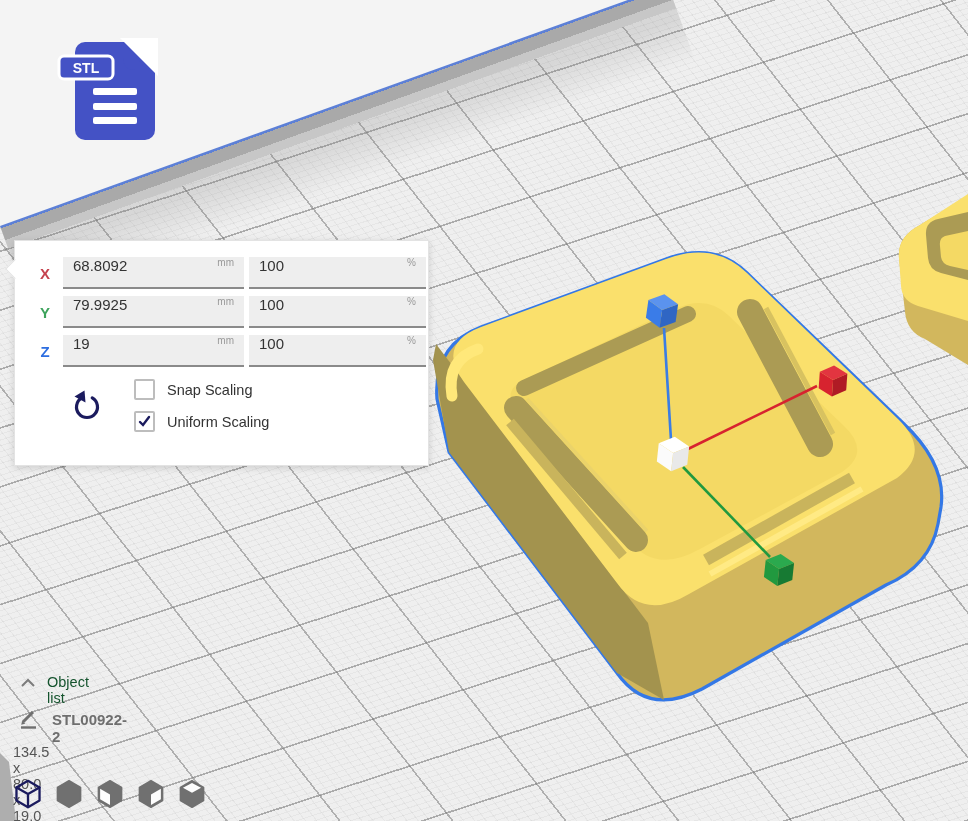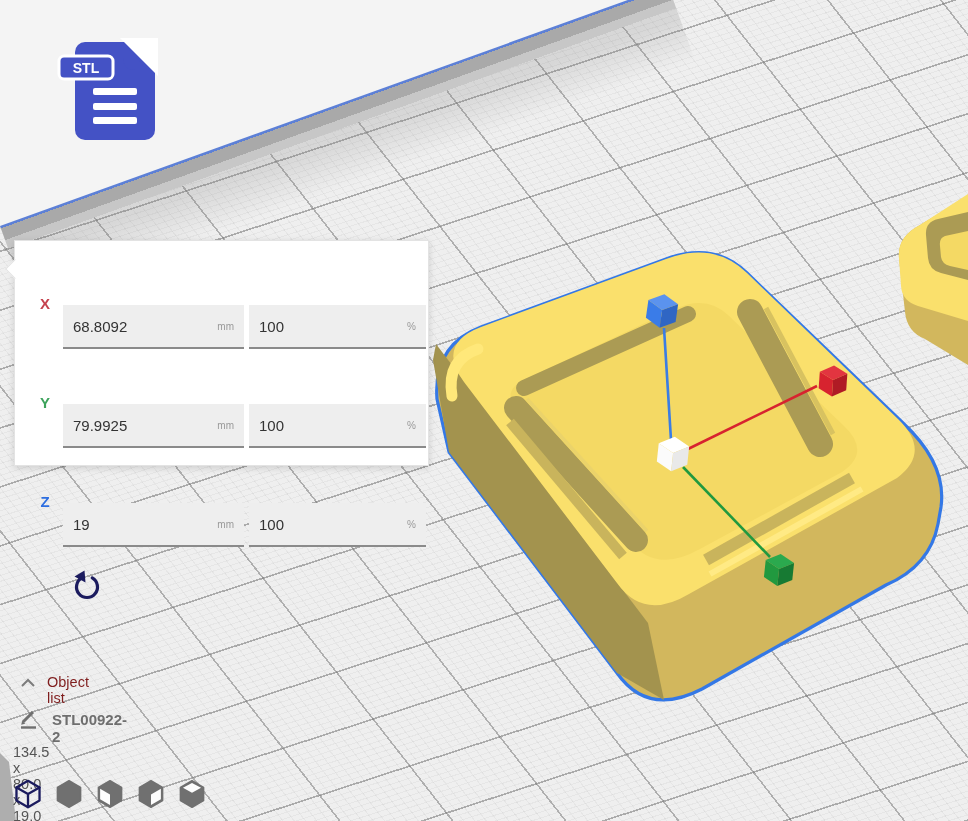--- a/index.html
+++ b/index.html
@@ -43,43 +43,43 @@
   .panel-notch{
     position:absolute;left:-7px;top:21px;width:13px;height:13px;
     background:#ffffff;transform:rotate(45deg);
     border-left:1px solid #e3e3e3;border-bottom:1px solid #e3e3e3;
   }
   .axis-row{display:grid;grid-template-columns:26px 181px 177px;column-gap:5px;
     align-items:center;margin-bottom:7px;}
   .axis-label{font-size:15px;font-weight:bold;text-align:center;}
   .axis-label.x{color:var(--axis-x);} .axis-label.y{color:var(--axis-y);} .axis-label.z{color:var(--axis-z);}
   .field{
-    height:44px;background:var(--field-bg);
+    height:32px;background:var(--field-bg);
     border-bottom:2px solid var(--field-border);
-    display:flex;align-items:center;padding:0 10px;box-sizing:border-box;margin-top:48px;
+    display:flex;align-items:flex-start;padding:0 10px;box-sizing:border-box;
   }
   .field input{
     flex:1;min-width:0;background:transparent;border:none;outline:none;
     font-family:inherit;font-size:15px;color:var(--text-dark);padding:0;
   }
   .field .unit{font-size:10px;color:var(--text-muted);margin-left:6px;}
   .options{display:flex;align-items:flex-start;padding-left:38px;margin-top:12px;}
   .reset-btn{width:34px;height:34px;border:none;background:transparent;padding:0;cursor:pointer;margin-top:9px;}
   .checks{margin-left:30px;display:flex;flex-direction:column;gap:11px;}
   .check-row{display:flex;align-items:center;}
   .checkbox{
     width:17px;height:17px;background:#fff;border:2px solid #bdbdbd;border-radius:2px;
     display:inline-flex;align-items:center;justify-content:center;box-sizing:content-box;
   }
   .checkbox svg{display:none;}
   .checkbox.on svg{display:block;}
   .check-label{font-size:14.5px;color:#333;margin-left:12px;}
   
   .objlist{position:absolute;left:0;top:0;z-index:4;}
-  .objlist .header{position:absolute;left:47px;top:674px;font-size:14.5px;color:#7f1d1d;}
+  .objlist .header{position:absolute;left:47px;top:674px;font-size:14.5px;color:#14532d;}
   .objlist .chev{position:absolute;left:20px;top:678px;}
   .objlist .pencil{position:absolute;left:18px;top:708px;}
   .objlist .item-name{position:absolute;left:52px;top:711px;font-size:15px;color:var(--text-gray);font-weight:bold;}
   .objlist .dims{position:absolute;left:13px;top:744px;font-size:14.5px;color:#555;}
   .view-icons{position:absolute;left:14px;top:779px;display:flex;gap:13px;align-items:center;}
   .view-icons .vicon{width:28px;height:30px;cursor:pointer;}
 </style>
 </head>
 <body>
 
@@ -192,20 +192,36 @@
     </div>
   </div>
 
   <div class="options">
     <button class="reset-btn" title="">
       <svg width="34" height="34" viewBox="0 0 34 34">
         <path d="M 22.25,9.9 A 10.5,10.5 0 1 1 11.75,9.9" fill="none" stroke="var(--icon-navy)" stroke-width="3.2" stroke-linecap="round"></path>
         <polygon points="14.5,2.5 15.5,14.5 4.5,8.5" fill="var(--icon-navy)"></polygon>
       </svg>
     </button>
+    <div class="checks">
+      <div class="check-row">
+        <span class="checkbox">
+          
+        </span>
+        <span class="check-label">Snap Scaling</span>
+      </div>
+      <div class="check-row">
+        <span class="checkbox on">
+          <svg width="13" height="13" viewBox="0 0 13 13">
+            <path d="M2,7 L5,10 L11,2" fill="none" stroke="var(--icon-navy)" stroke-width="2.4" stroke-linecap="round"></path>
+          </svg>
+        </span>
+        <span class="check-label">Uniform Scaling</span>
+      </div>
+    </div>
   </div>
 </div>
 
 <div class="objlist">
   <svg class="chev" width="16" height="10" viewBox="0 0 16 10">
     <polyline points="2,8 8,2 14,8" fill="none" stroke="#7c7c7c" stroke-width="2"></polyline>
   </svg>
   <span class="header">Object list</span>
 
   <svg class="pencil" width="22" height="22" viewBox="0 0 22 22">

